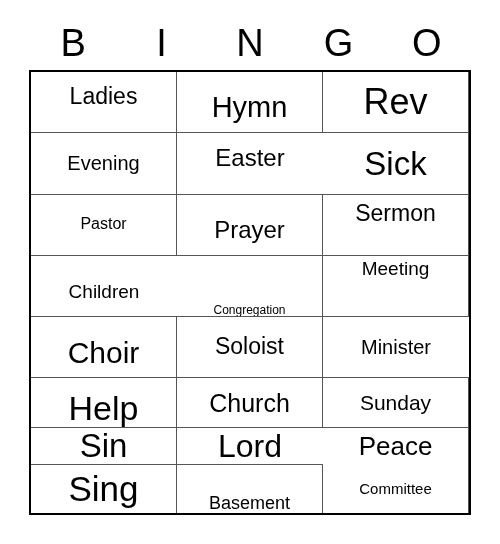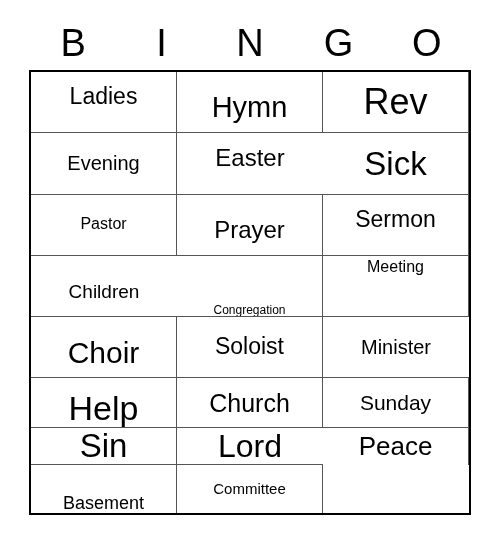--- a/index.html
+++ b/index.html
@@ -129,30 +129,30 @@
       <div class="cell va-middle">
         <span class="cell-text" style="font-size: 33px;">Sick</span>
       </div>
       <div class="cell va-middle">
         <span class="cell-text" style="font-size: 16px;">Pastor</span>
       </div>
       <div class="cell va-lower">
         <span class="cell-text" style="font-size: 24px;">Prayer</span>
       </div>
       <div class="cell va-upper">
-        <span class="cell-text" style="font-size: 23px;">Sermon</span>
+        <span class="cell-text" style="font-size: 23px; margin-top: 6px;">Sermon</span>
       </div>
       <div class="cell va-lower">
         <span class="cell-text" style="font-size: 19px;">Children</span>
       </div>
       <div class="cell va-middle">
         <span class="cell-text" style="font-size: 12px; margin-top: 48px;">Congregation</span>
       </div>
       <div class="cell va-top">
-        <span class="cell-text" style="font-size: 16px;">Meeting</span>
+        <span class="cell-text" style="font-size: 19px;">Meeting</span>
       </div>
       <div class="cell va-lower">
         <span class="cell-text" style="font-size: 30px;">Choir</span>
       </div>
       <div class="cell va-middle">
         <span class="cell-text" style="font-size: 23px;">Soloist</span>
       </div>
       <div class="cell va-middle">
         <span class="cell-text" style="font-size: 20px;">Minister</span>
       </div>
@@ -168,20 +168,23 @@
       <div class="cell va-middle">
         <span class="cell-text" style="font-size: 33px;">Sin</span>
       </div>
       <div class="cell va-middle">
         <span class="cell-text" style="font-size: 32px;">Lord</span>
       </div>
       <div class="cell va-middle">
         <span class="cell-text" style="font-size: 26px;">Peace</span>
       </div>
       <div class="cell va-middle">
+        <span class="cell-text" style="font-size: 35px;">Sing</span>
+      </div>
+      <div class="cell va-middle">
         <span class="cell-text" style="font-size: 18px; margin-top: 28px;">Basement</span>
       </div>
       <div class="cell va-middle">
         <span class="cell-text" style="font-size: 15px;">Committee</span>
       </div>
     </div>
 
 </div>
 
 </body></html>

